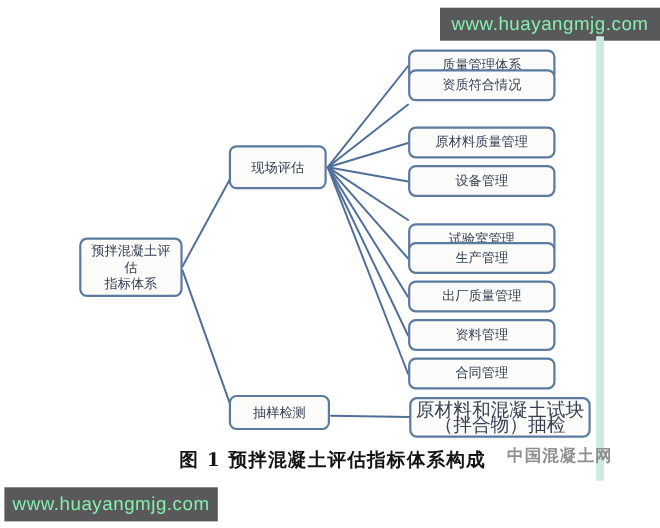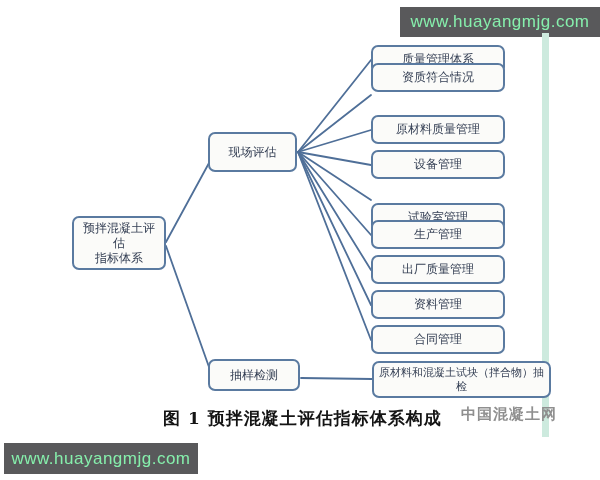--- a/index.html
+++ b/index.html
@@ -36,21 +36,21 @@
     text-align:center;
     font-size:12px;
     line-height:15px;
     box-sizing:border-box;
     padding:1px 4px;
   }
   #root-node{left:72px;top:216px;width:94px;height:54px;flex-direction:column;}
   #branch-site{left:208px;top:132px;width:89px;height:40px;}
   #branch-sampling{left:208px;top:359px;width:92px;height:32px;}
   .leaf{left:371px;width:134px;height:29px;}
-  #leaf-sampling-items{left:372px;top:361px;width:179px;height:37px;font-size:11px;line-height:14px;}
+  #leaf-sampling-items{left:372px;top:361px;width:165px;height:37px;font-size:17px;line-height:14px;}
   #caption{
     position:absolute;left:163px;top:407px;
     font-size:17px;font-weight:bold;color:#141414;
     letter-spacing:1px;
     white-space:nowrap;
   }
   #inline-watermark{
     position:absolute;left:461px;top:405px;
     font-size:15px;font-weight:bold;color:#8f8f8f;
     letter-spacing:1px;

